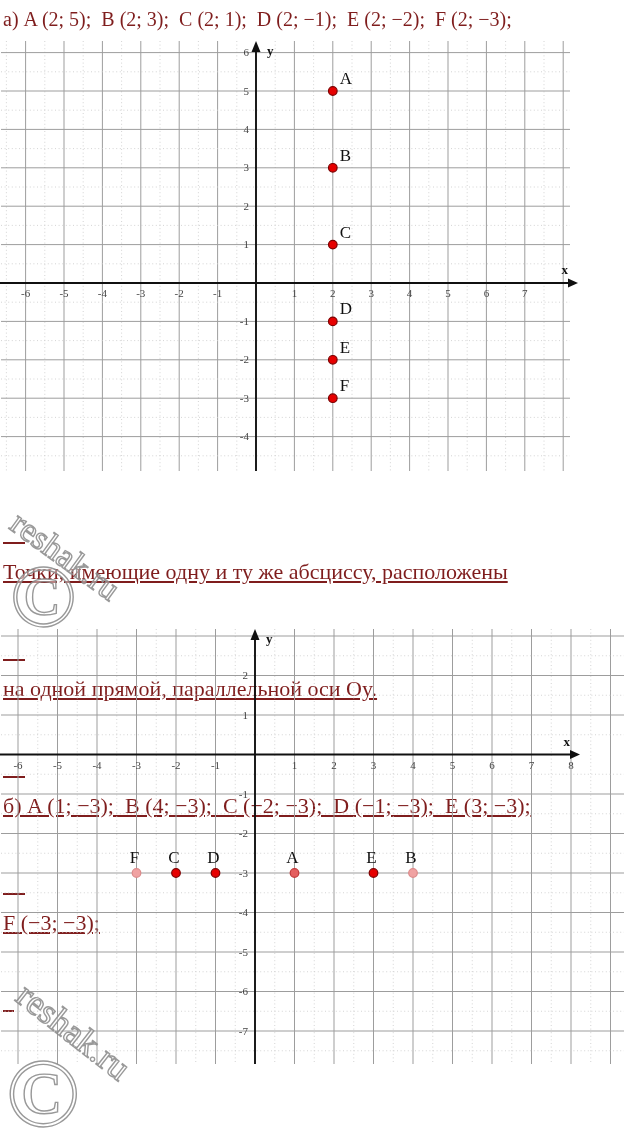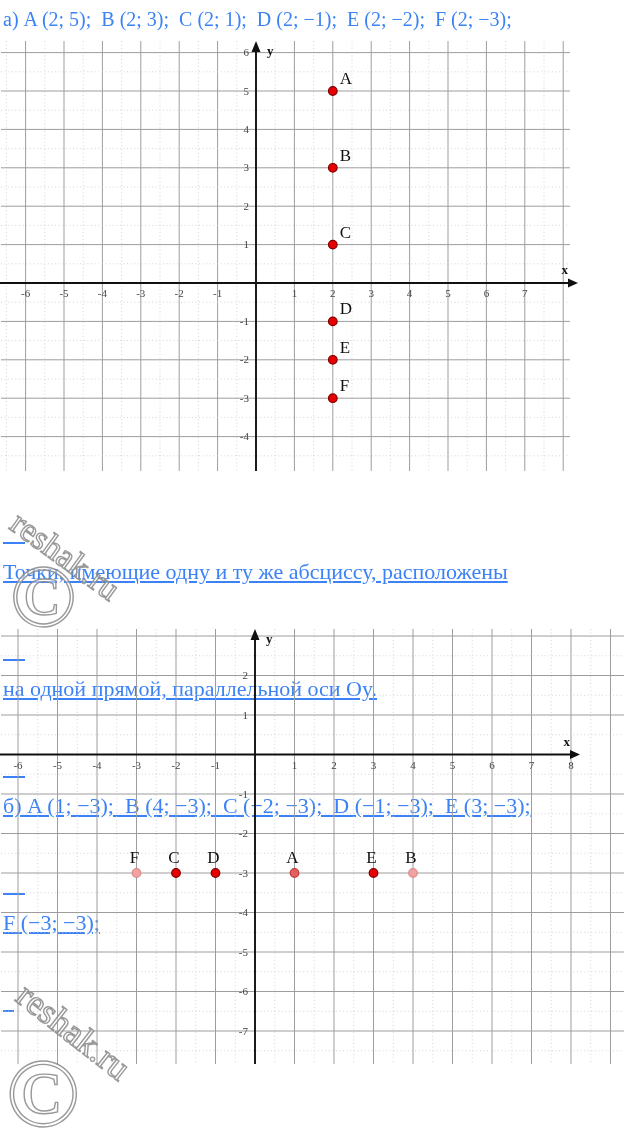--- a/index.html
+++ b/index.html
@@ -1,17 +1,17 @@
 <!DOCTYPE html>
 <html><head>
 <meta charset="utf-8">
 <style>
   html,body{margin:0;padding:0;background:#fff;}
   .page{position:relative;width:626px;height:1142px;background:#ffffff;overflow:hidden;
-        font-family:"Liberation Serif","DejaVu Serif",serif;color:#3b82f6;}
+        font-family:"Liberation Serif","DejaVu Serif",serif;color:#7f1d1d;}
   .tline{position:absolute;left:3px;right:0;white-space:pre-wrap;font-size:20px;line-height:26px;}
   .para{position:absolute;left:3px;right:0;font-size:22px;line-height:39px;white-space:pre-wrap;}
   .para2{position:absolute;left:3px;right:0;font-size:22px;line-height:36px;white-space:pre-wrap;}
   .chart{position:absolute;left:0;}
   svg text{font-family:"Liberation Serif","DejaVu Serif",serif;}
   .gmaj{stroke:#9d9d9d;stroke-width:1;}
   .gmin{stroke:#cfcfcf;stroke-width:0.9;stroke-dasharray:1 2.6;}
   .axis{stroke:#101010;stroke-width:1.9;}
   .arrow{fill:#101010;}
   .tick{font-size:11px;fill:#454545;}

